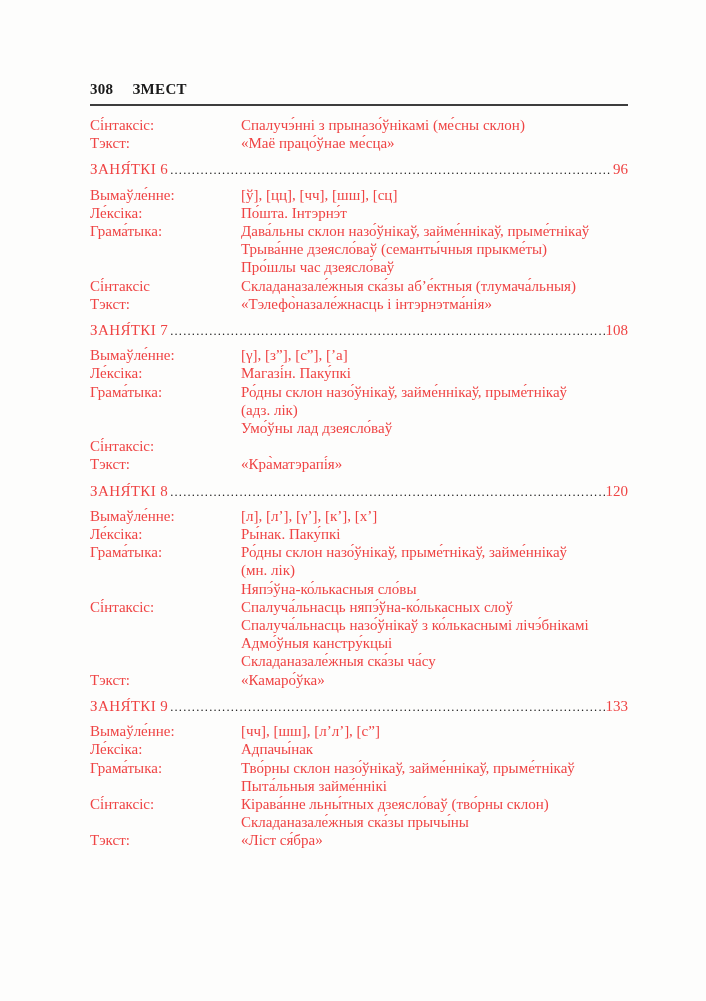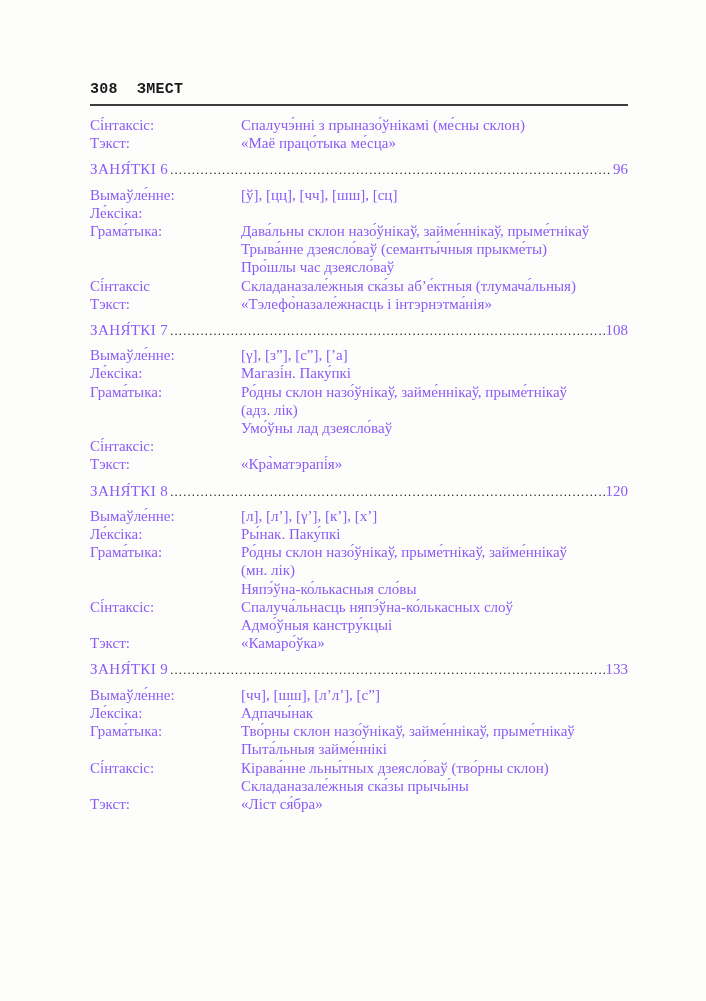--- a/index.html
+++ b/index.html
@@ -13,36 +13,36 @@
     width: 706px; height: 1001px;
     background: #fdfdfc;
     color: #1b1b1b;
     padding: 81px 78px 0 90px;
     overflow: hidden;
   }
   .page-header {
     display: flex;
     align-items: baseline;
     gap: 19px;
-    font-family: Liberation Mono, monospace;
+    font-family: Liberation Serif, serif;
     font-weight: 700;
     font-size: 15px;
     letter-spacing: 0.3px;
     color: #1a1a1a;
   }
   .header-rule {
     height: 2px;
     background: #3d3d3d;
     margin-top: 6px;
     margin-bottom: 10px;
   }
   .toc {
     font-size: 15px;
     line-height: 18.2px;
-    color: #8b5cf6;
+    color: #ef4444;
   }
   .row { display: flex; }
   .row .label { flex: 0 0 140px; white-space: nowrap; }
   .row .value { flex: 1 1 auto; min-width: 0; margin-left: 11px; }
   .line { white-space: nowrap; }
   .toc-line {
     display: flex;
     align-items: baseline;
     margin: 8px 0 6px 0;
   }
@@ -74,36 +74,39 @@
   <main class="toc" id="toc">
       <div class="row">
         <div class="label">Сі́нтаксіс:</div>
         <div class="value">
           <div class="line">Спалучэ́нні з прыназо́ўнікамі (ме́сны склон)</div>
         </div>
       </div>
       <div class="row">
         <div class="label">Тэкст:</div>
         <div class="value">
-          <div class="line">«Маё працо́тыка ме́сца»</div>
+          <div class="line">«Маё працо́ўнае ме́сца»</div>
         </div>
       </div>
       <div class="toc-line">
         <span class="sec-title">ЗАНЯ́ТКІ 6</span>
         <span class="leader"></span>
         <span class="sec-page">96</span>
       </div>
       <div class="row">
         <div class="label">Вымаўле́нне:</div>
         <div class="value">
           <div class="line">[ў], [цц], [чч], [шш], [сц]</div>
         </div>
       </div>
       <div class="row">
         <div class="label">Ле́ксіка:</div>
+        <div class="value">
+          <div class="line">По́шта. Інтэрнэ́т</div>
+        </div>
       </div>
       <div class="row">
         <div class="label">Грама́тыка:</div>
         <div class="value">
           <div class="line">Дава́льны склон назо́ўнікаў, займе́ннікаў, прыме́тнікаў</div>
           <div class="line">Трыва́нне дзеясло́ваў (семанты́чныя прыкме́ты)</div>
           <div class="line">Про́шлы час дзеясло́ваў</div>
         </div>
       </div>
       <div class="row">
@@ -174,21 +177,23 @@
         <div class="value">
           <div class="line">Ро́дны склон назо́ўнікаў, прыме́тнікаў, займе́ннікаў</div>
           <div class="line">(мн. лік)</div>
           <div class="line">Няпэ́ўна-ко́лькасныя сло́вы</div>
         </div>
       </div>
       <div class="row">
         <div class="label">Сі́нтаксіс:</div>
         <div class="value">
           <div class="line">Спалуча́льнасць няпэ́ўна-ко́лькасных слоў</div>
+          <div class="line">Спалуча́льнасць назо́ўнікаў з ко́лькаснымі лічэ́бнікамі</div>
           <div class="line">Адмо́ўныя канстру́кцыі</div>
+          <div class="line">Складаназале́жныя ска́зы ча́су</div>
         </div>
       </div>
       <div class="row">
         <div class="label">Тэкст:</div>
         <div class="value">
           <div class="line">«Камаро́ўка»</div>
         </div>
       </div>
       <div class="toc-line">
         <span class="sec-title">ЗАНЯ́ТКІ 9</span>

